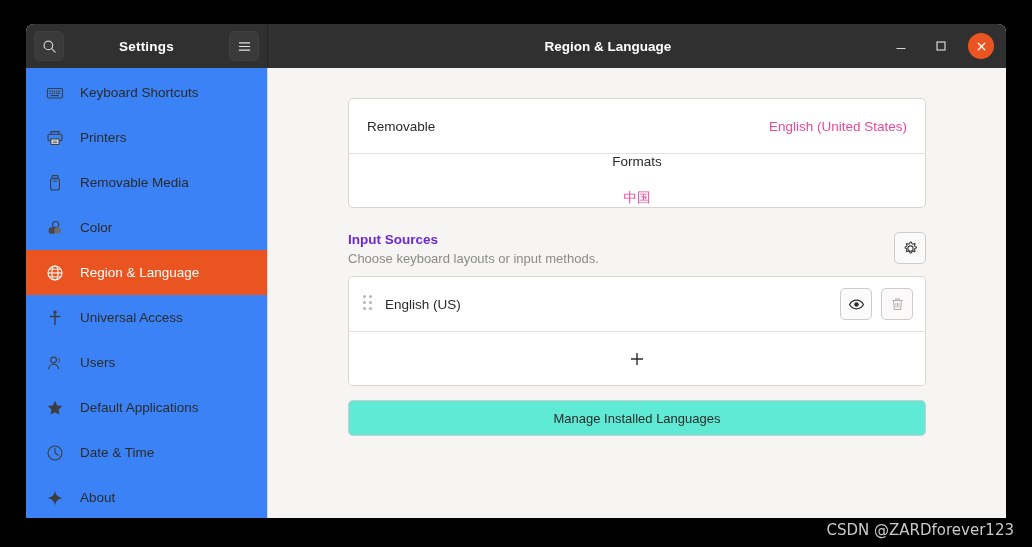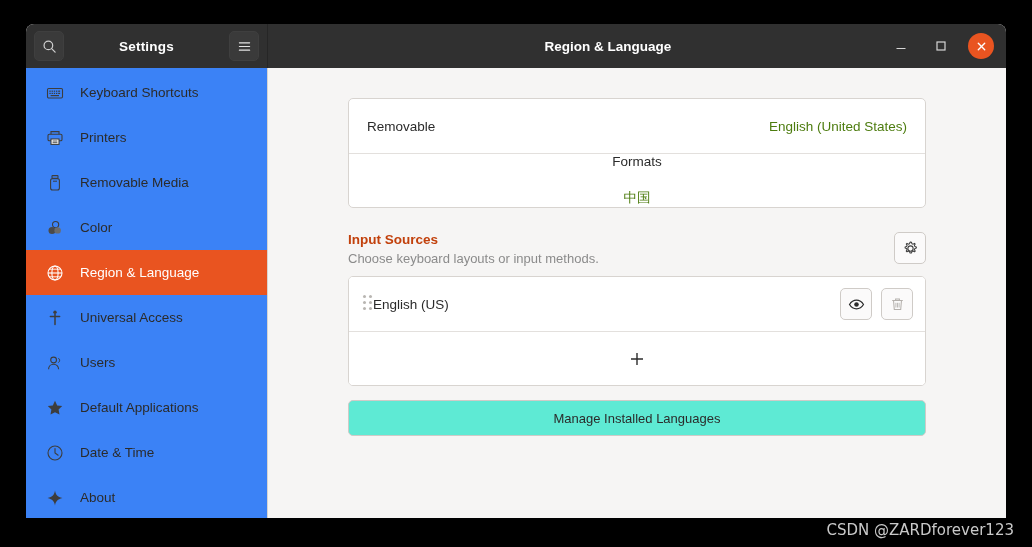--- a/index.html
+++ b/index.html
@@ -152,53 +152,53 @@
     display: flex;
     align-items: center;
     justify-content: space-between;
     height: 54px;
     padding: 0 18px;
     cursor: pointer;
   }
   .row + .row { border-top: 1px solid #e3e0dd; flex-direction: column; }
 
   .row-label { font-size: 13.5px; color: #2b2b2b; }
-  .row-value { font-size: 13.5px; color: #4d7c0f; }
+  .row-value { font-size: 13.5px; color: #ec4899; }
 
   
   .sec-head {
     display: flex;
     align-items: flex-start;
     justify-content: space-between;
     margin: 24px 0 10px 0;
   }
   .sec-title {
     font-size: 13.5px;
     font-weight: bold;
-    color: #c2410c;
+    color: #6d28d9;
     margin-bottom: 4px;
   }
   .sec-sub { font-size: 13px; color: #8b8b8b; }
 
   .icon-btn {
     width: 32px; height: 32px;
     border: 1px solid #cfcbc7;
     border-radius: 5px;
     background: #fbfafa;
     display: flex; align-items: center; justify-content: center;
     cursor: pointer;
     flex: 0 0 32px;
   }
 
   .source-row {
     display: flex;
     align-items: center;
     height: 54px;
     padding: 0 12px 0 14px;
-    gap: 0;
+    gap: 12px;
     background: #ffffff;
   }
 
   .drag-handle {
     width: 10px; height: 18px;
     display: grid;
     grid-template-columns: 3px 3px;
     grid-template-rows: 3px 3px 3px;
     gap: 3px 3px;
     cursor: grab;

